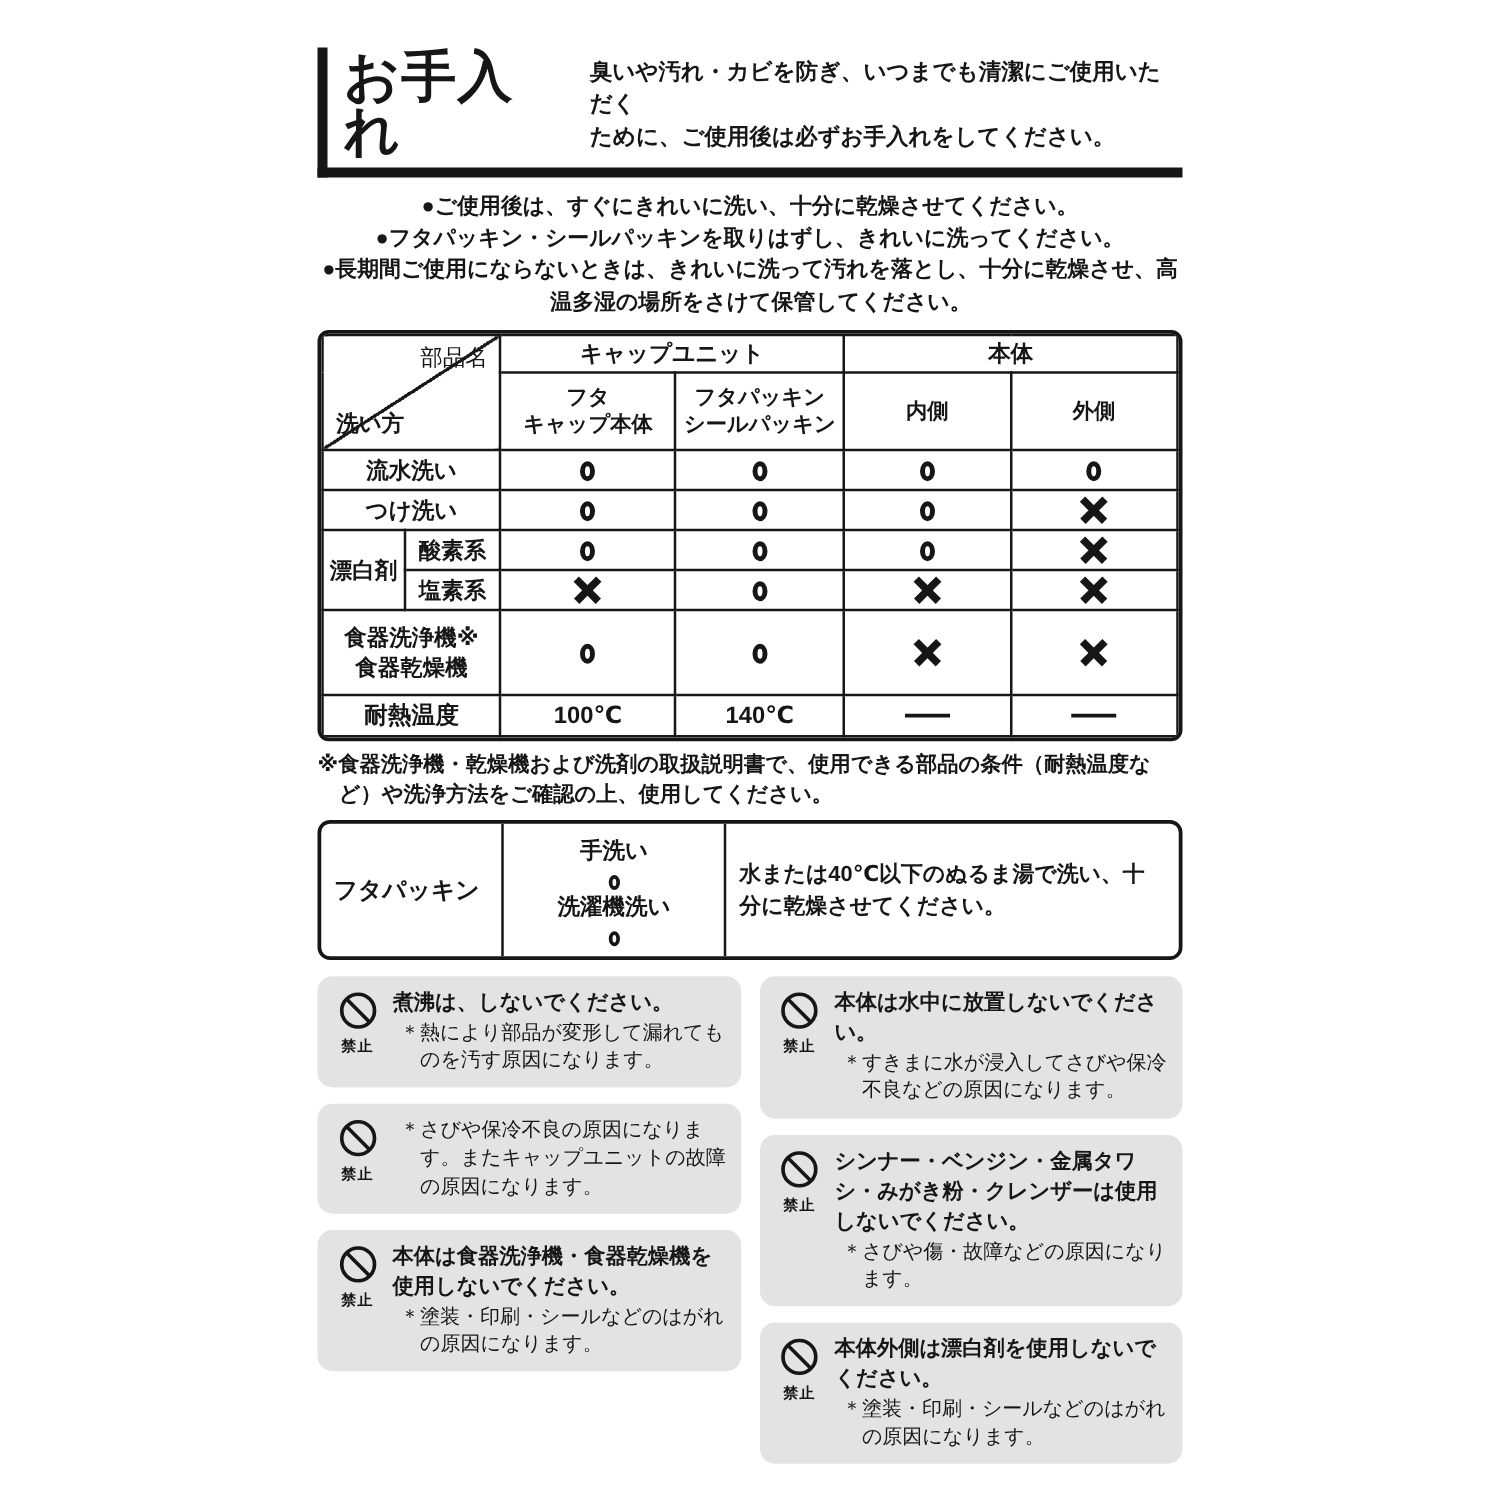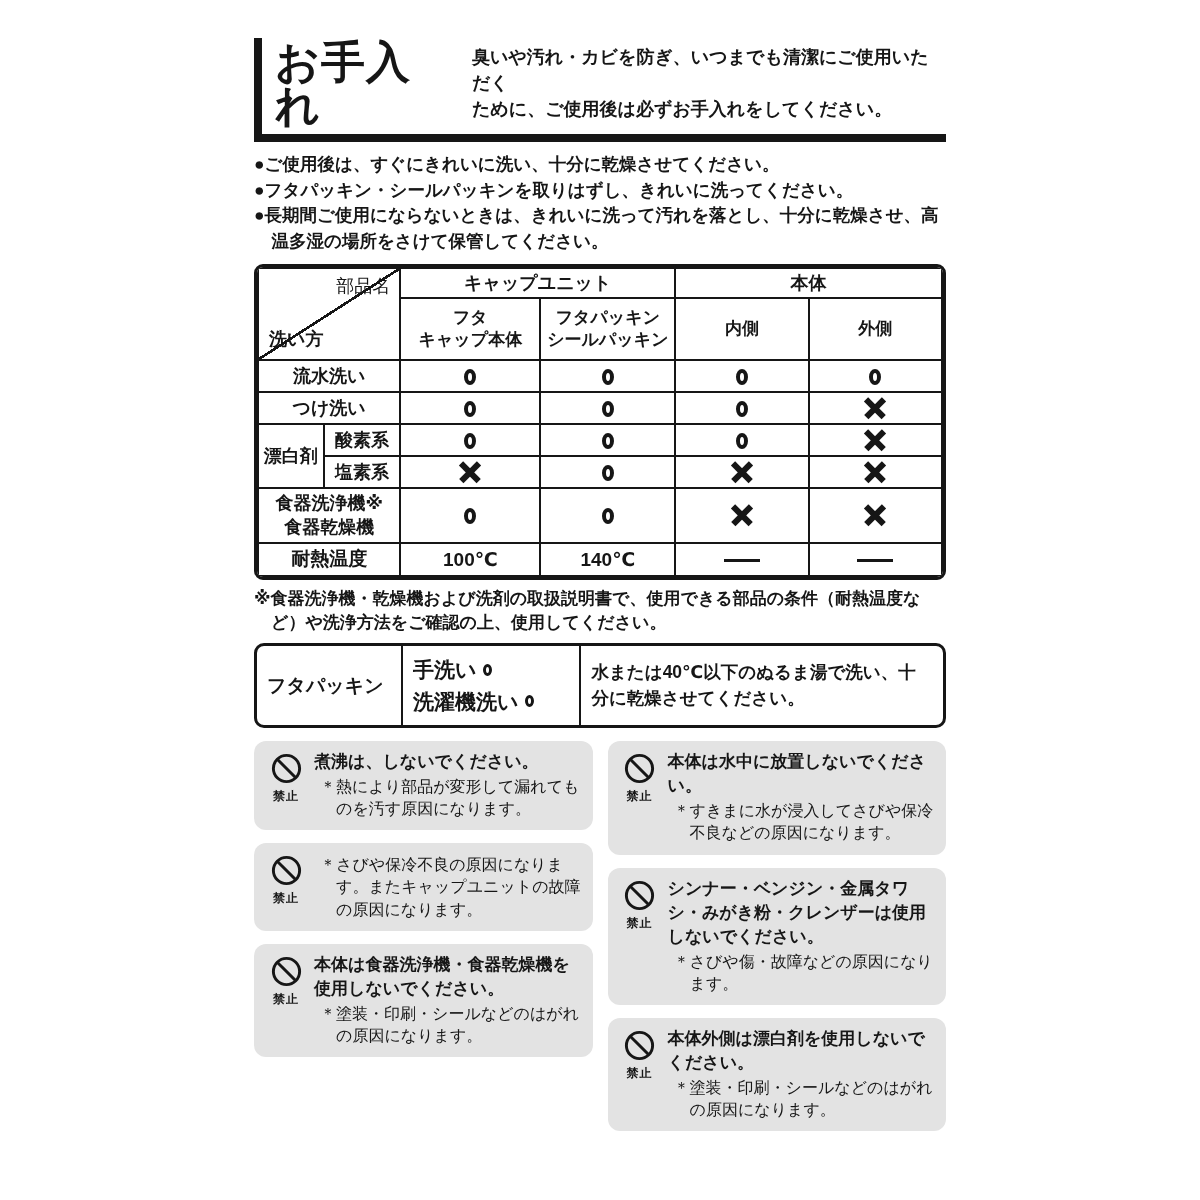--- a/index.html
+++ b/index.html
@@ -9,33 +9,33 @@
   .content { position:absolute; left:254px; top:38px; width:692px; }
 
   
   .care-header { display:flex; align-items:center; gap:22px;
     border-left:8px solid #161616; border-bottom:8px solid #161616;
     padding:2px 0 6px 13px; }
   .care-title { font-size:44px; font-weight:900; letter-spacing:1px; line-height:1; }
   .care-subtitle { font-size:18px; font-weight:700; line-height:1.45; white-space:pre-line; padding-bottom:2px; }
 
   
-  .bullets { margin-top:10px; }
+  .bullets { margin-top:10px;text-align:center; }
   .bullet { font-size:17.5px; font-weight:600; line-height:1.47;
     padding-left:1em; text-indent:-1em; }
 
   
   .table-wrap { margin-top:9px; border:3px solid #161616; border-radius:9px; overflow:hidden; }
   table.wash { width:100%; border-collapse:collapse; table-layout:fixed; }
   table.wash td { border:2px solid #161616; text-align:center; vertical-align:middle;
     font-weight:700; font-size:18px; }
   tr.h1 td { height:30px; }
   tr.h2 td { height:62px; font-size:17px; line-height:1.3; white-space:pre-line; }
   tr.r td { height:32px; }
-  tr.rd td { height:55px; }
+  tr.rd td { height:68px; }
   tr.heat td { height:33px; border-top:2px dashed #161616; font-size:19px; }
   td.sub { font-size:17px;border-radius:13px; }
   td.dish { font-size:17.5px; line-height:1.35; white-space:pre-line; }
   td.diag { position:relative;
     background-image:linear-gradient(to bottom right, transparent calc(50% - 1.3px),
       #161616 calc(50% - 1.3px), #161616 calc(50% + 1.3px), transparent calc(50% + 1.3px)); }
   .diag-top { position:absolute; top:5px; right:9px; font-size:18px; font-weight:400; }
   .diag-bottom { position:absolute; bottom:8px; left:10px; font-size:18px; font-weight:700; }
 
   
@@ -49,21 +49,21 @@
 
   
   .table-note { margin-top:7px; font-size:17px; font-weight:600; line-height:1.42;
     padding-left:1em; text-indent:-1em; }
 
   
   .pouch-strip { margin-top:8px; border:3px solid #161616; border-radius:10px; overflow:hidden; display:flex; }
   .pouch-strip .cell { padding:8px 10px; display:flex; flex-direction:column; justify-content:center; }
   .pc-label { width:21%; font-size:19px; font-weight:800; align-items:flex-start; }
   .pc-methods { width:26%; border-left:2.5px solid #161616; }
-  .pc-method { font-size:21px; font-weight:700; line-height:1.5; display:flex; align-items:center; gap:6px; }
+  .pc-method { font-size:18px; font-weight:700; line-height:1.5; display:flex; align-items:center; gap:6px;flex-direction:column; }
   .pc-method .m-ring { width:9px; height:12px; border-width:3.8px; }
   .pc-desc { width:53%; border-left:2.5px solid #161616; font-size:17.5px; font-weight:600; line-height:1.45; }
 
   
   .caution-header { margin-top:12px; display:flex; align-items:center; gap:28px;
     border:3px solid #161616; border-radius:10px; background:#d4d4d4; padding:4px 16px 7px; }
   .caution-title { font-size:26px; font-weight:900; letter-spacing:1px; }
   .caution-sub { font-size:16.5px; font-weight:700; padding-top:5px; }
 
   

